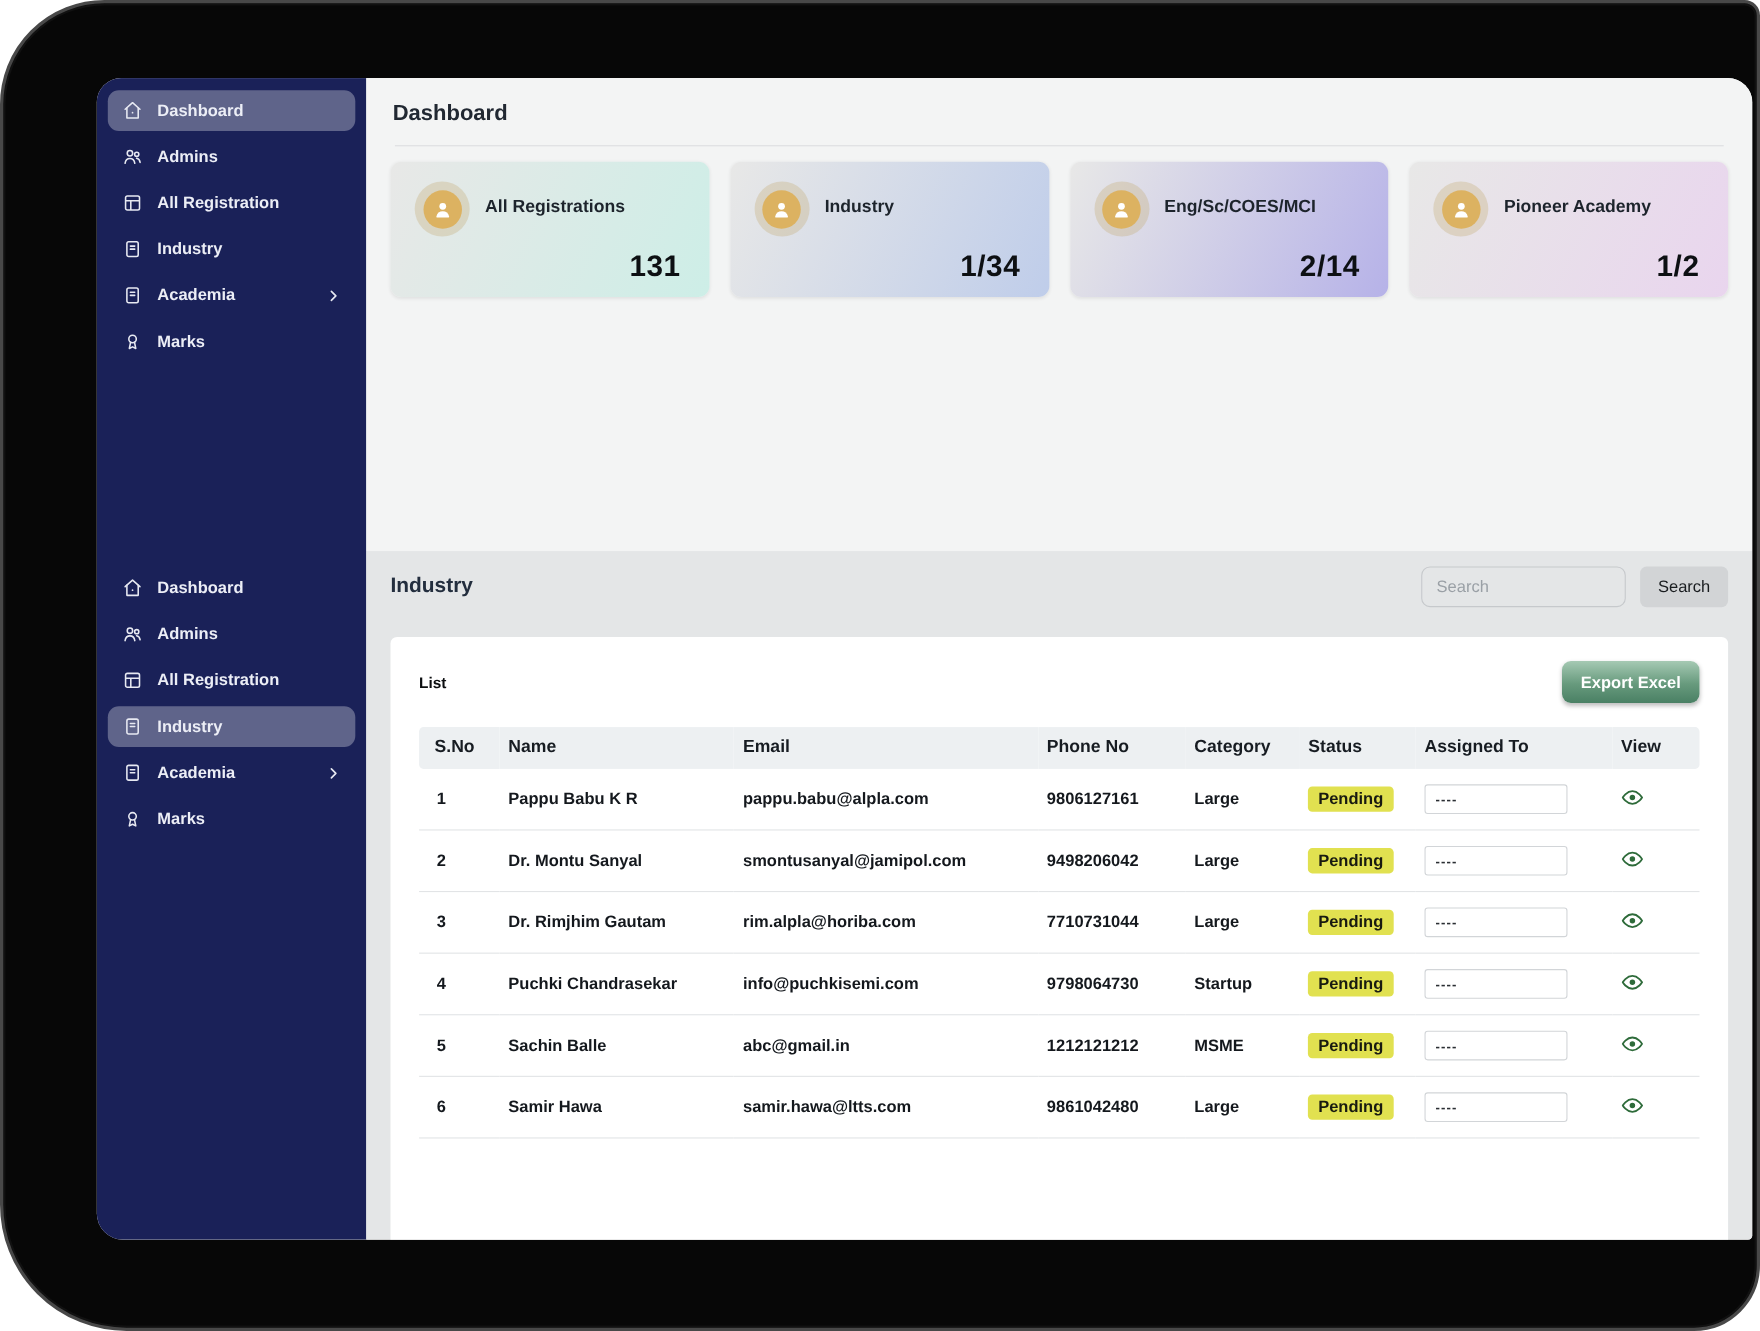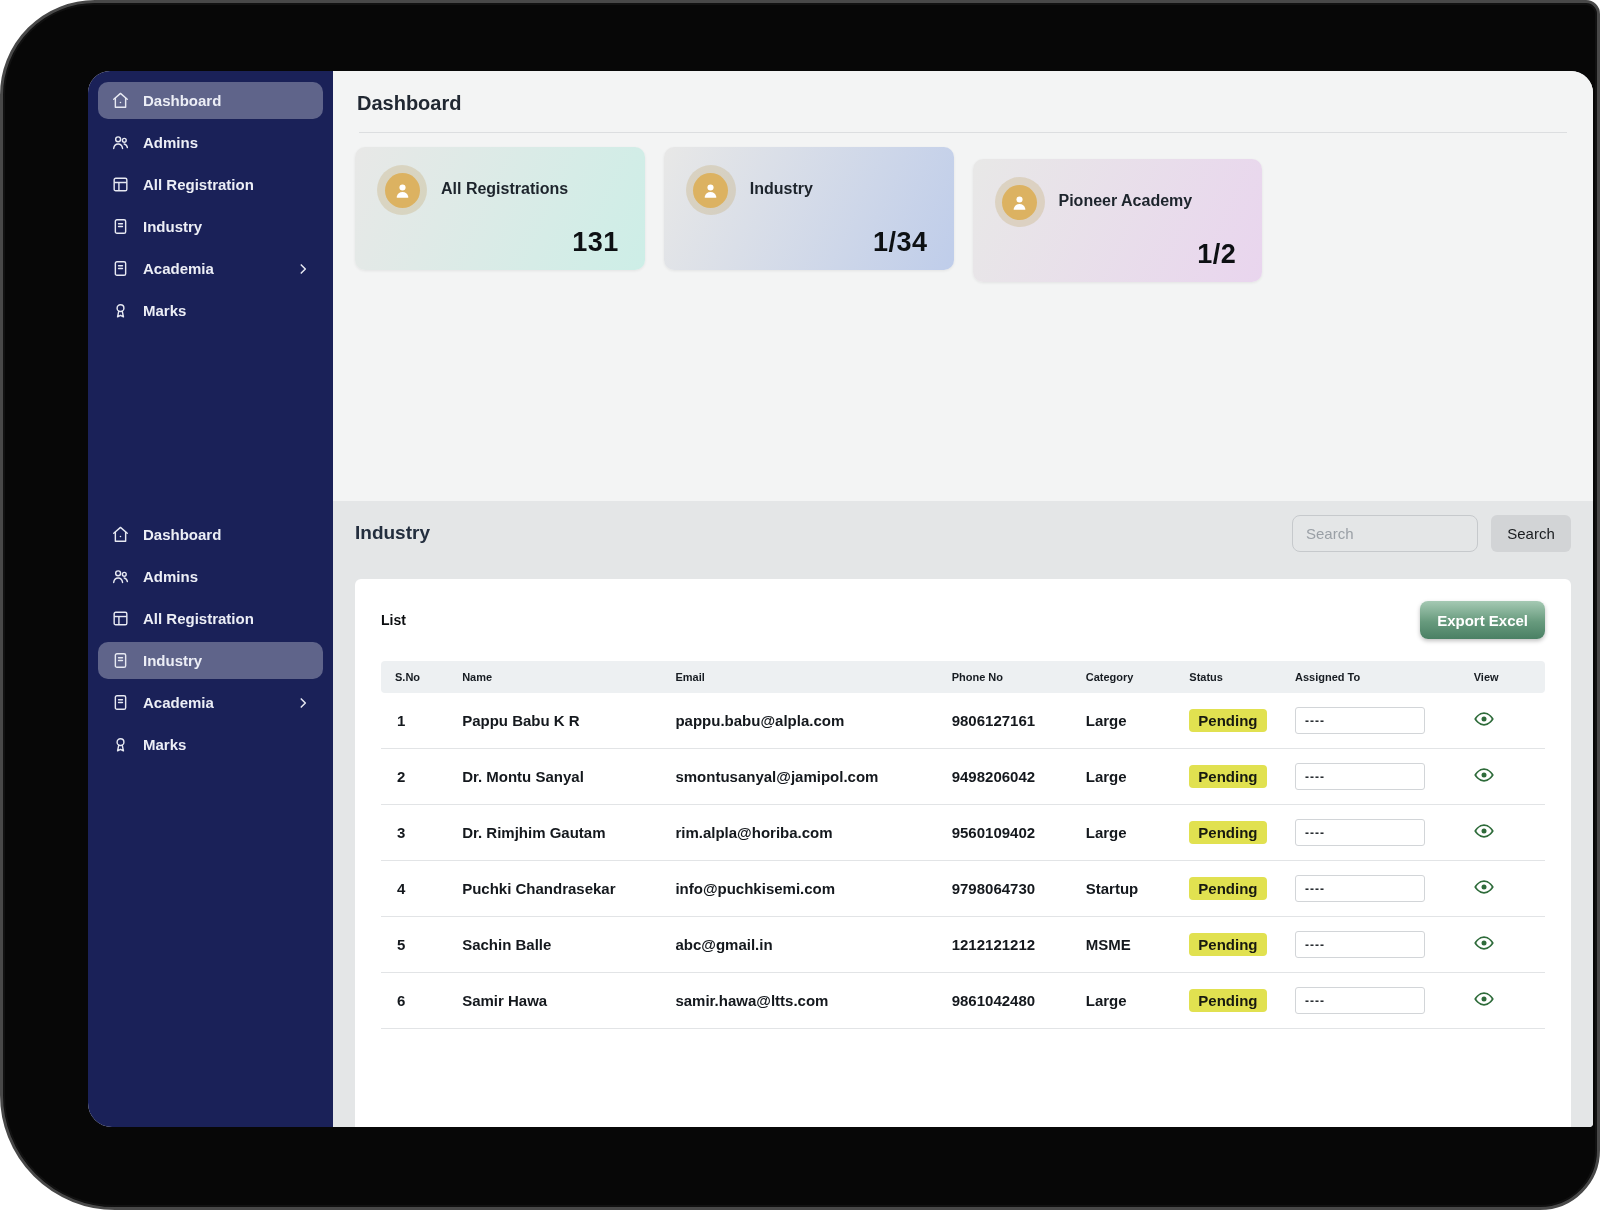--- a/index.html
+++ b/index.html
@@ -54,21 +54,21 @@
   .list-row{display:flex;align-items:center;justify-content:space-between;}
   .list-title{font-size:14px;font-weight:700;color:#0c0e10;}
   .export-btn{height:38px;padding:0 17px;border:none;border-radius:8px;cursor:pointer;
     background:linear-gradient(180deg,#a5c9b3 0%,#679a7d 55%,#4a8064 100%);
     color:#ffffff;font-size:15px;font-weight:700;box-shadow:0 2px 4px rgba(0,0,0,0.25);
     font-family:"Liberation Sans",sans-serif;}
 
   table.list-table{width:100%;border-collapse:collapse;margin-top:22px;table-layout:fixed;}
   .c0{width:72px;}.c1{width:210px;}.c2{width:272px;}.c3{width:132px;}
   .c4{width:102px;}.c5{width:104px;}.c6{width:176px;}.c7{width:78px;}
-  thead th{background:#edf0f2;text-align:left;font-size:11px;font-weight:700;color:#171c22;
+  thead th{background:#edf0f2;text-align:left;font-size:16px;font-weight:700;color:#171c22;
     padding:10px 8px;white-space:nowrap;}
   thead th:first-child{padding-left:14px;border-radius:4px 0 0 4px;}
   thead th:last-child{border-radius:0 4px 4px 0;}
   tbody td{padding:14px 8px;font-size:15px;font-weight:600;color:#14181d;white-space:nowrap;
     overflow:hidden;text-overflow:ellipsis;}
   tbody tr{border-bottom:1px solid #e2e4e6;}
   tbody td:first-child{padding-left:16px;}
   .badge-pending{display:inline-block;background:#e1e150;color:#181a10;font-weight:700;font-size:15px;
     padding:3px 9px;border-radius:4px;}
   .assign-box{width:130px;height:27px;border:1px solid #d2d5d8;border-radius:3px;background:#fff;
@@ -256,21 +256,33 @@
       <span class="avatar-inner">
         <svg viewBox="0 0 24 24" fill="#ffffff">
                     <circle cx="12" cy="8.6" r="3.5"></circle>
                     <path d="M5.3 19.4c.8-3.7 3.4-5.6 6.7-5.6s5.9 1.9 6.7 5.6c.1.5-.2.9-.7.9H6c-.5 0-.8-.4-.7-.9z"></path>
                   </svg>
       </span>
     </span>
     <span class="card-label">Industry</span>
     <span class="card-value">1/34</span>
   </div>
-            <div class="stat-card" style="background: linear-gradient(115deg, rgb(232, 232, 231) 0%, rgb(233, 213, 238) 100%); margin-top: 12px;">
+            <div class="stat-card" style="background: linear-gradient(115deg, rgb(232, 232, 231) 0%, rgb(182, 178, 232) 100%);">
+    <span class="avatar">
+      <span class="avatar-inner">
+        <svg viewBox="0 0 24 24" fill="#ffffff">
+                    <circle cx="12" cy="8.6" r="3.5"></circle>
+                    <path d="M5.3 19.4c.8-3.7 3.4-5.6 6.7-5.6s5.9 1.9 6.7 5.6c.1.5-.2.9-.7.9H6c-.5 0-.8-.4-.7-.9z"></path>
+                  </svg>
+      </span>
+    </span>
+    <span class="card-label">Eng/Sc/COES/MCI</span>
+    <span class="card-value">2/14</span>
+  </div>
+            <div class="stat-card" style="background: linear-gradient(115deg, rgb(232, 232, 231) 0%, rgb(233, 213, 238) 100%);">
     <span class="avatar">
       <span class="avatar-inner">
         <svg viewBox="0 0 24 24" fill="#ffffff">
                     <circle cx="12" cy="8.6" r="3.5"></circle>
                     <path d="M5.3 19.4c.8-3.7 3.4-5.6 6.7-5.6s5.9 1.9 6.7 5.6c.1.5-.2.9-.7.9H6c-.5 0-.8-.4-.7-.9z"></path>
                   </svg>
       </span>
     </span>
     <span class="card-label">Pioneer Academy</span>
     <span class="card-value">1/2</span>
@@ -354,21 +366,21 @@
                           <circle cx="12" cy="12" r="3" fill="#2e6b3a" stroke="none"></circle>
                         </svg>
         </span>
       </button>
     </td>
   </tr>
                 <tr>
     <td class="td-sno">3</td>
     <td class="td-name">Dr. Rimjhim Gautam</td>
     <td class="td-email">rim.alpla@horiba.com</td>
-    <td class="td-phone">9560109402</td>
+    <td class="td-phone">7710731044</td>
     <td class="td-category">Large</td>
     <td><span class="badge-pending">Pending</span></td>
     <td>
                     <div class="assign-box">----</div>
                   </td>
     <td>
       <button class="view-btn">
         <span>
           <svg viewBox="0 0 24 24" fill="none" stroke="#2e6b3a" stroke-width="2">
                           <path d="M1.5 12S5.5 5 12 5s10.5 7 10.5 7-4 7-10.5 7S1.5 12 1.5 12z"></path>

